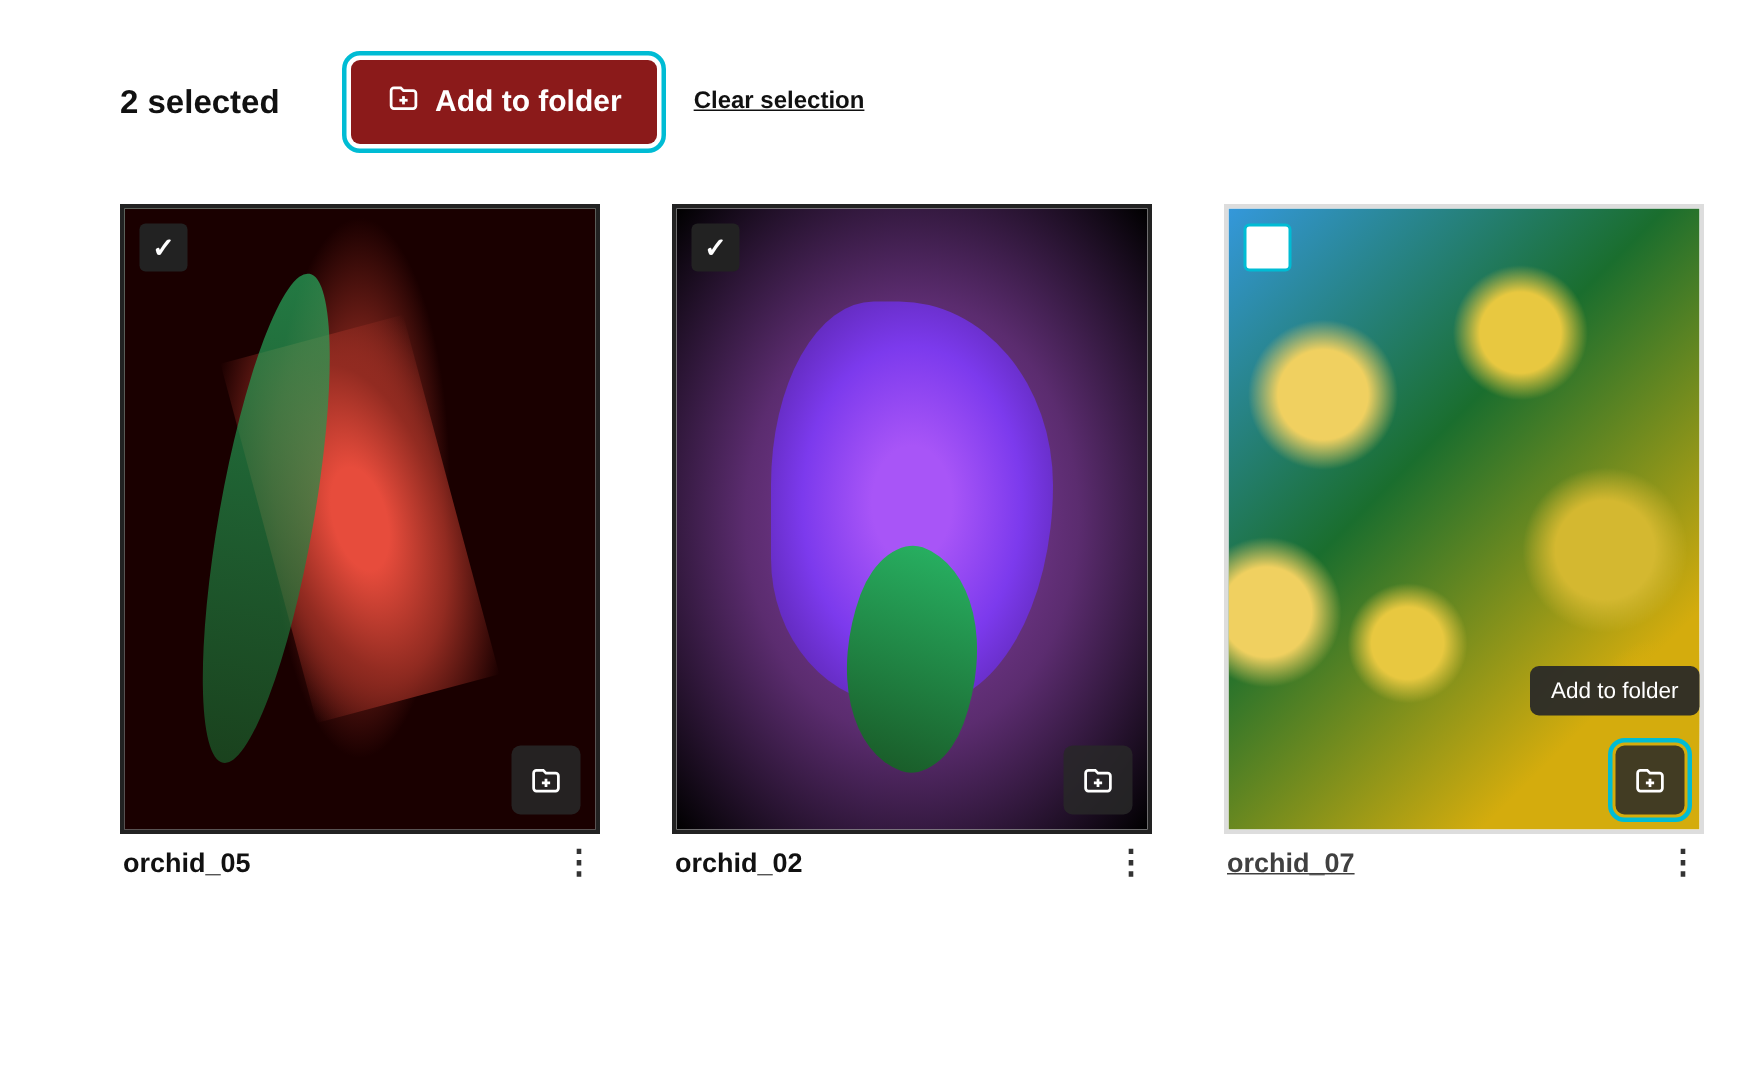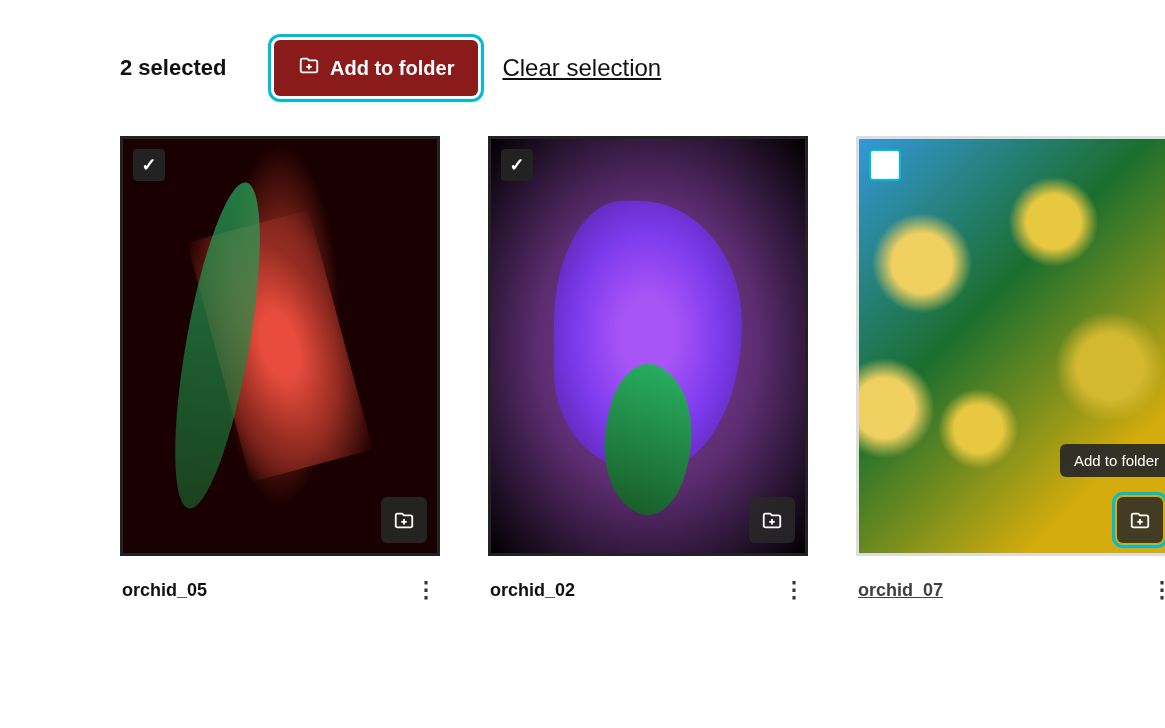--- a/index.html
+++ b/index.html
@@ -5,21 +5,21 @@
     * { box-sizing: border-box; margin: 0; padding: 0; }
     body {
       background: #fff;
       font-family: Arial, sans-serif;
       width: 1165px;
       min-height: 728px;
       overflow: hidden;
     }
 
     .page-container {
-      padding: 40px 120px;
+      padding: 40px 80px;
     }
 
     
     .toolbar {
       display: flex;
       align-items: center;
       gap: 24px;
       margin-bottom: 40px;
     }
 
@@ -44,26 +44,27 @@
       cursor: pointer;
       outline: 3px solid #00bcd4;
       outline-offset: 3px;
     }
 
     .add-to-folder-btn .btn-icon {
       font-size: 22px;
     }
 
     .clear-selection-link {
-      font-size: 24px;
+      font-size: 16px;
       color: #111;
       text-decoration: underline;
       cursor: pointer;
       background: none;
       border: none;
+      font-weight: bold;
     }
 
     
     .image-grid {
       display: flex;
       gap: 48px;
       align-items: flex-start;
     }
 
     .image-card {
@@ -236,21 +237,21 @@
       white-space: nowrap;
       z-index: 20;
     }
 
     
     .card-label-row {
       display: flex;
       align-items: center;
       justify-content: space-between;
       width: 320px;
-      margin-top: 23px;
+      margin-top: 8px;
       padding: 0 2px;
     }
 
     .card-label {
       font-size: 18px;
       font-weight: bold;
       color: #111;
     }
 
     .card-label.link-style {

